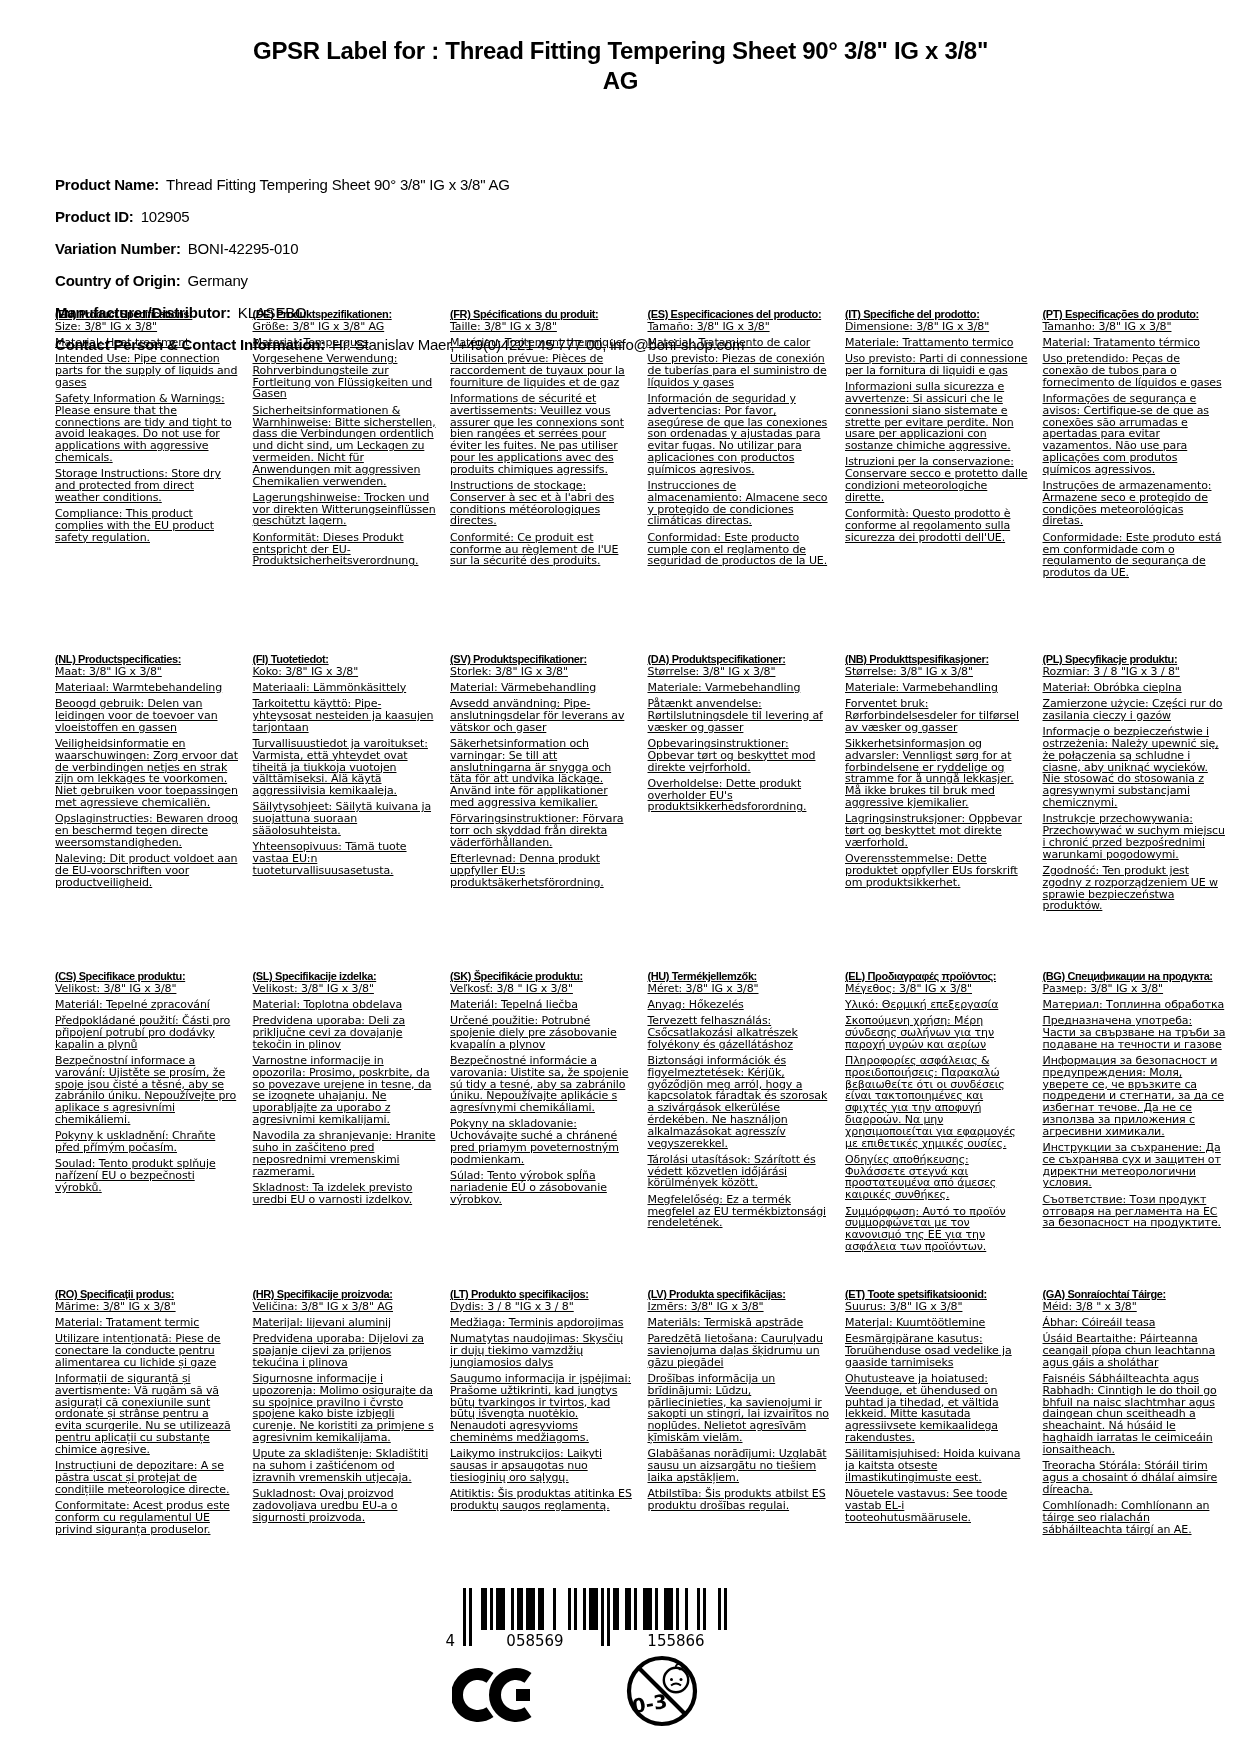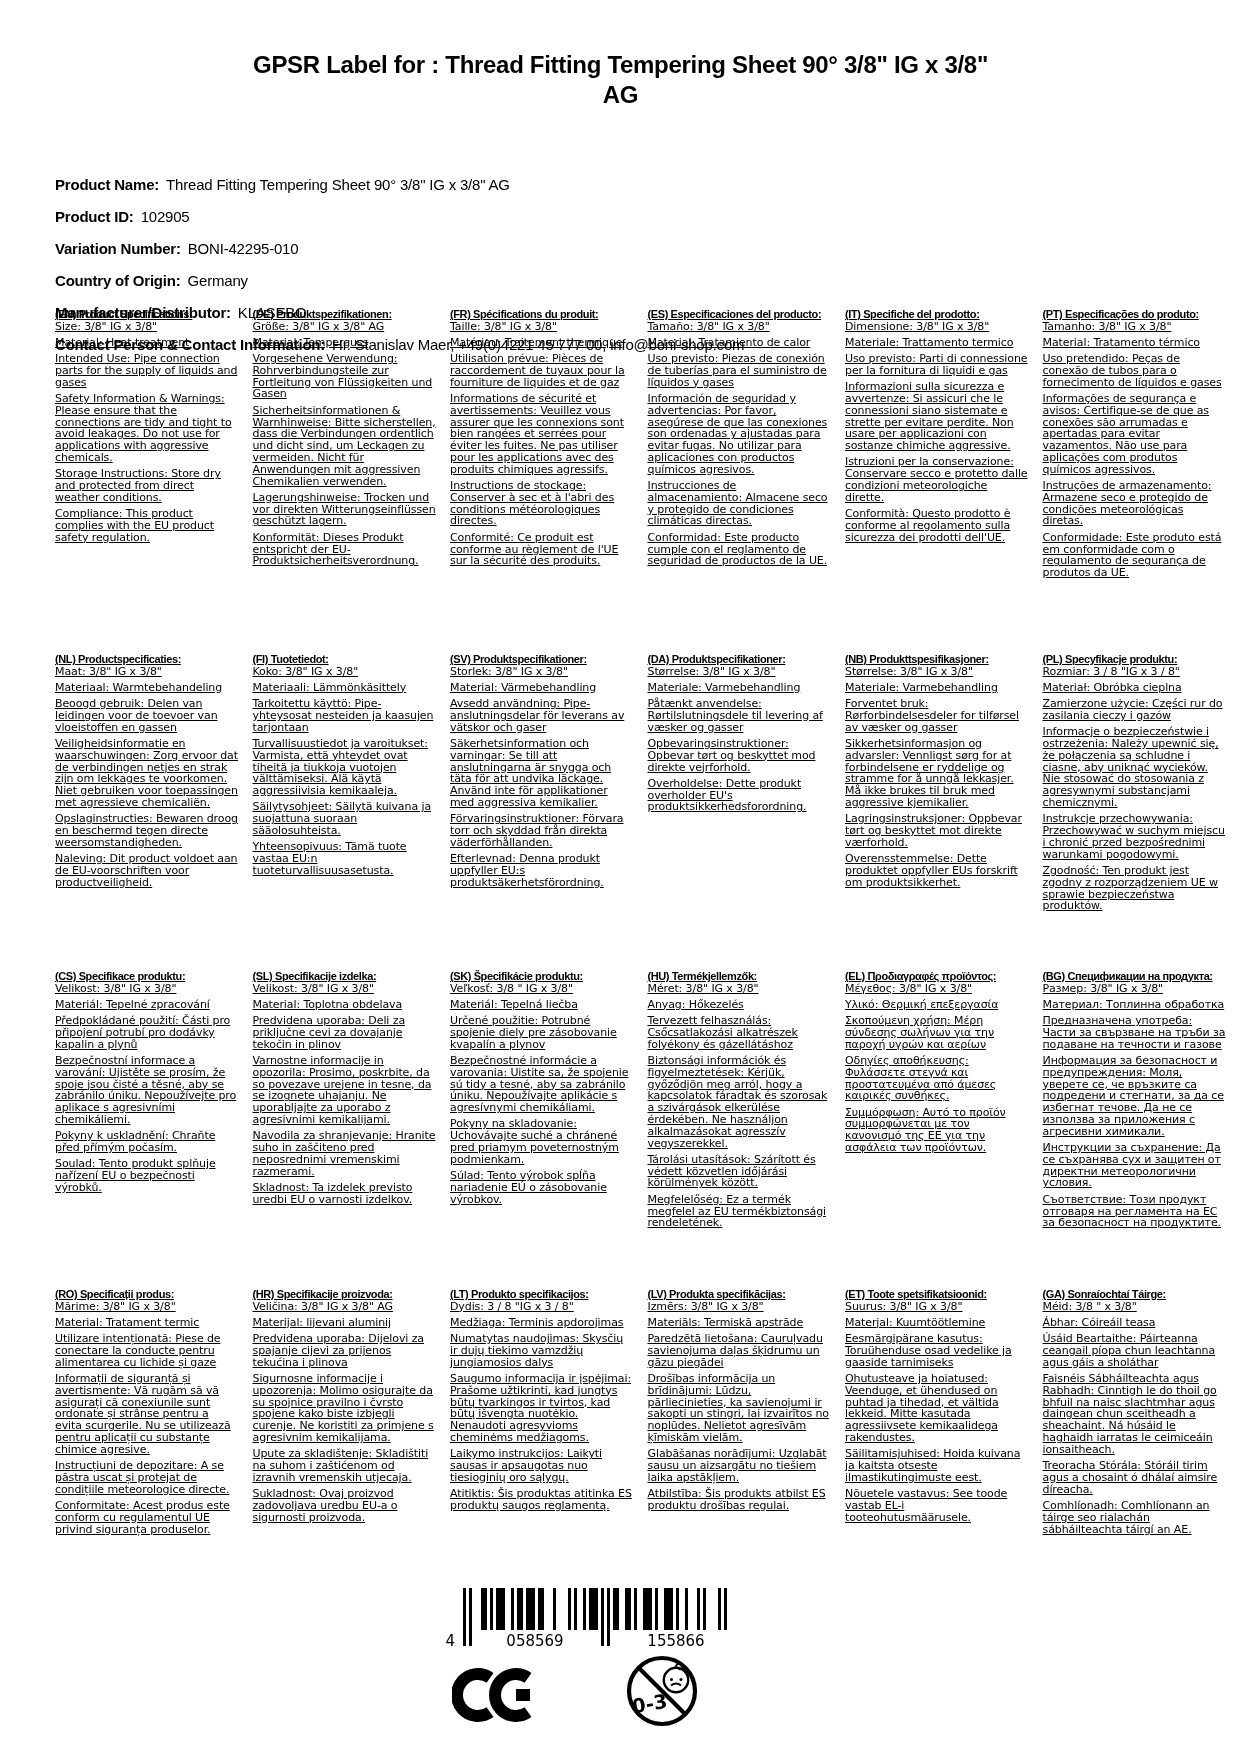--- a/index.html
+++ b/index.html
@@ -1,18 +1,18 @@
 <!DOCTYPE html>
 <html><head>
 <meta charset="utf-8">
 <style>
   html,body{margin:0;padding:0;background:#fff;}
   .page{position:relative;width:1241px;height:1754px;background:#fff;color:#000;overflow:hidden;
         font-family:"DejaVu Sans",sans-serif;}
-  .title{position:absolute;top:50px;left:0;width:100%;text-align:center;margin:0;
+  .title{position:absolute;top:36px;left:0;width:100%;text-align:center;margin:0;
          font-family:"Liberation Sans",sans-serif;font-weight:bold;font-size:24px;
          line-height:30px;letter-spacing:-0.3px;}
   .product-info{position:absolute;top:163px;left:55px;width:1130px;
                 font-family:"Liberation Sans",sans-serif;font-size:15px;line-height:21px;
                 letter-spacing:-0.2px;}
   .info-row{white-space:nowrap;margin-top:11px;}
   .info-label{font-weight:bold;margin-right:7px;}
   .spec-grid{position:absolute;top:308px;left:55px;width:1186px;display:grid;
              grid-template-columns:repeat(6,197.5px);grid-template-rows:345px 317px 318px auto;text-decoration:underline;}
   .spec-block{padding-right:14px;box-sizing:border-box;}
@@ -218,20 +218,21 @@
         <p class="spec-par">Biztonsági információk és figyelmeztetések: Kérjük, győződjön meg arról, hogy a kapcsolatok fáradtak és szorosak a szivárgások elkerülése érdekében. Ne használjon alkalmazásokat agresszív vegyszerekkel.</p>
         <p class="spec-par">Tárolási utasítások: Szárított és védett közvetlen időjárási körülmények között.</p>
         <p class="spec-par">Megfelelőség: Ez a termék megfelel az EU termékbiztonsági rendeletének.</p>
       </div>
 
   <div class="spec-block">
     <h3 class="spec-heading">(EL) Προδιαγραφές προϊόντος:</h3>
   <p class="spec-par first">Μέγεθος: 3/8" IG x 3/8"</p>
         <p class="spec-par">Υλικό: Θερμική επεξεργασία</p>
         <p class="spec-par">Σκοπούμενη χρήση: Μέρη σύνδεσης σωλήνων για την παροχή υγρών και αερίων</p>
+        <p class="spec-par">Πληροφορίες ασφάλειας &amp; προειδοποιήσεις: Παρακαλώ βεβαιωθείτε ότι οι συνδέσεις είναι τακτοποιημένες και σφιχτές για την αποφυγή διαρροών. Να μην χρησιμοποιείται για εφαρμογές με επιθετικές χημικές ουσίες.</p>
         <p class="spec-par">Οδηγίες αποθήκευσης: Φυλάσσετε στεγνά και προστατευμένα από άμεσες καιρικές συνθήκες.</p>
         <p class="spec-par">Συμμόρφωση: Αυτό το προϊόν συμμορφώνεται με τον κανονισμό της ΕΕ για την ασφάλεια των προϊόντων.</p>
       </div>
 
   <div class="spec-block">
     <h3 class="spec-heading">(BG) Спецификации на продукта:</h3>
   <p class="spec-par first">Размер: 3/8" IG x 3/8"</p>
         <p class="spec-par">Материал: Топлинна обработка</p>
         <p class="spec-par">Предназначена употреба: Части за свързване на тръби за подаване на течности и газове</p>
         <p class="spec-par">Информация за безопасност и предупреждения: Моля, уверете се, че връзките са подредени и стегнати, за да се избегнат течове. Да не се използва за приложения с агресивни химикали.</p>

